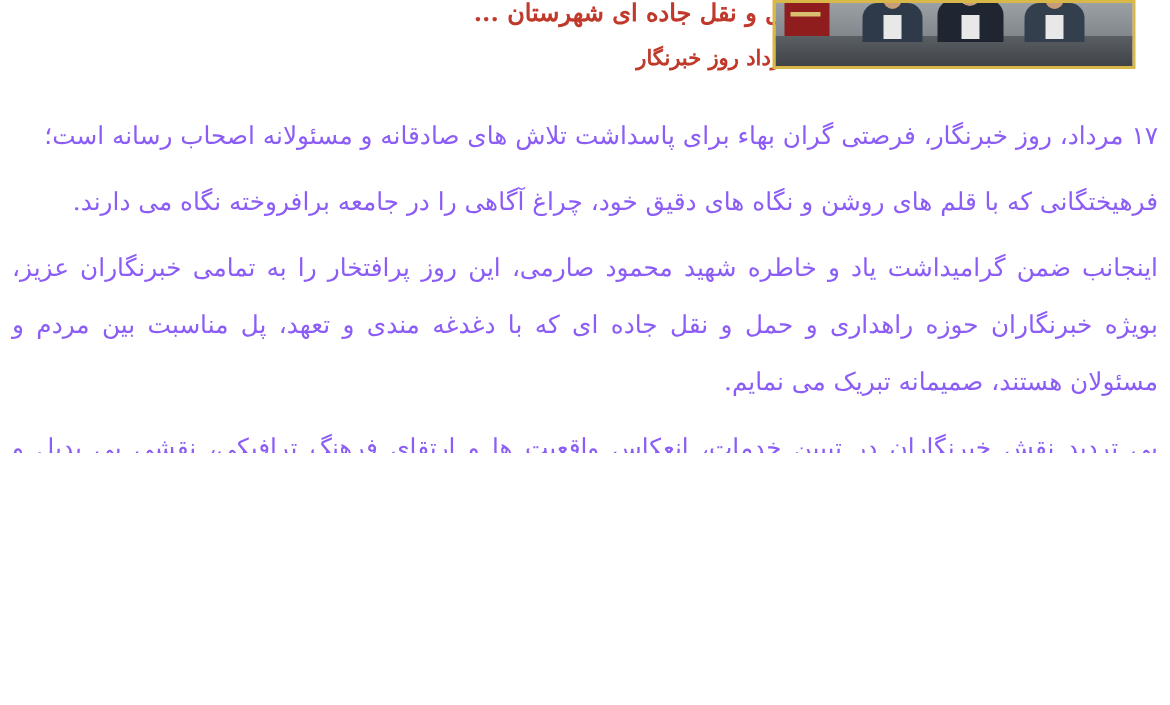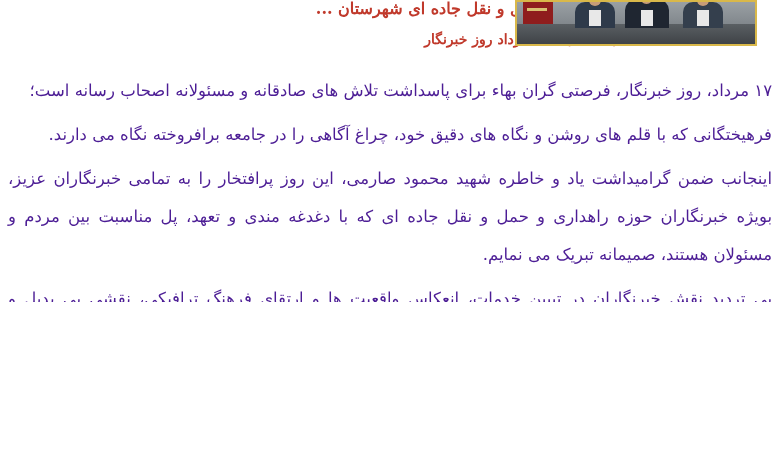--- a/index.html
+++ b/index.html
@@ -137,21 +137,21 @@
 
   
   .body-text {
     position: absolute;
     top: 72px;
     right: 8px;
     left: 8px;
     direction: rtl;
     text-align: justify;
     font-family: "DejaVu Serif", "Liberation Serif", serif;
-    color: #4c1d95;
+    color: #8b5cf6;
   }
 
   .para {
     font-size: 16.5px;
     line-height: 38px;
     margin: 0 0 6px 0;
     direction: rtl;
     text-align: justify;
     text-align-last: right;
     white-space: normal;

